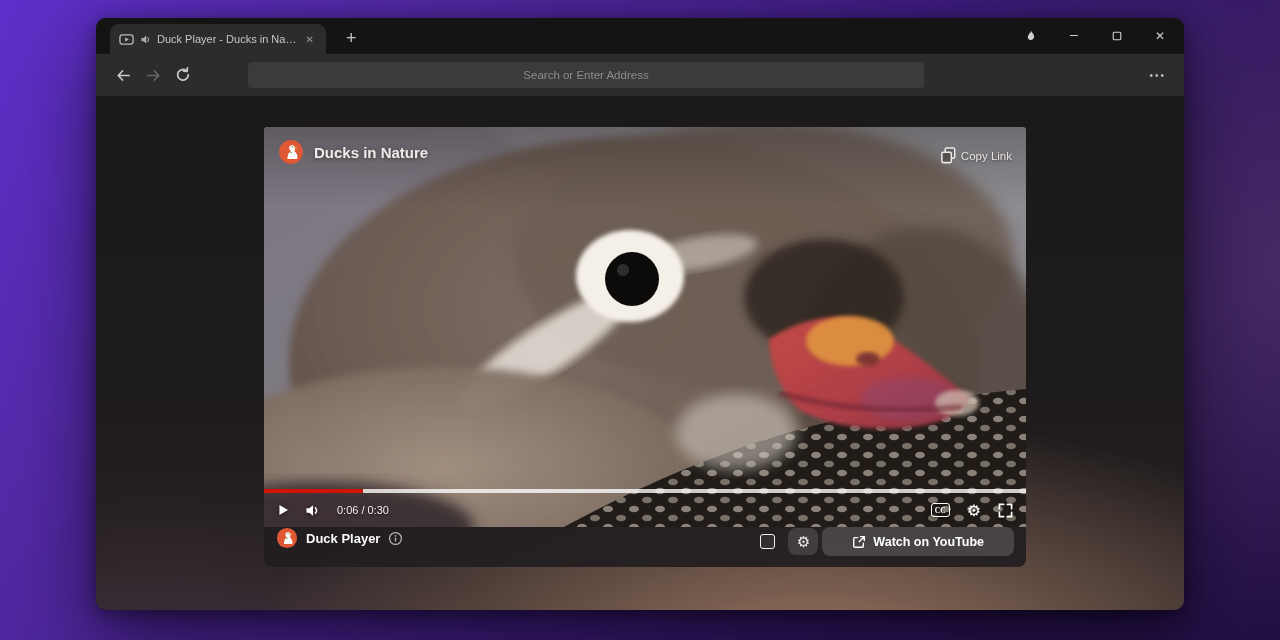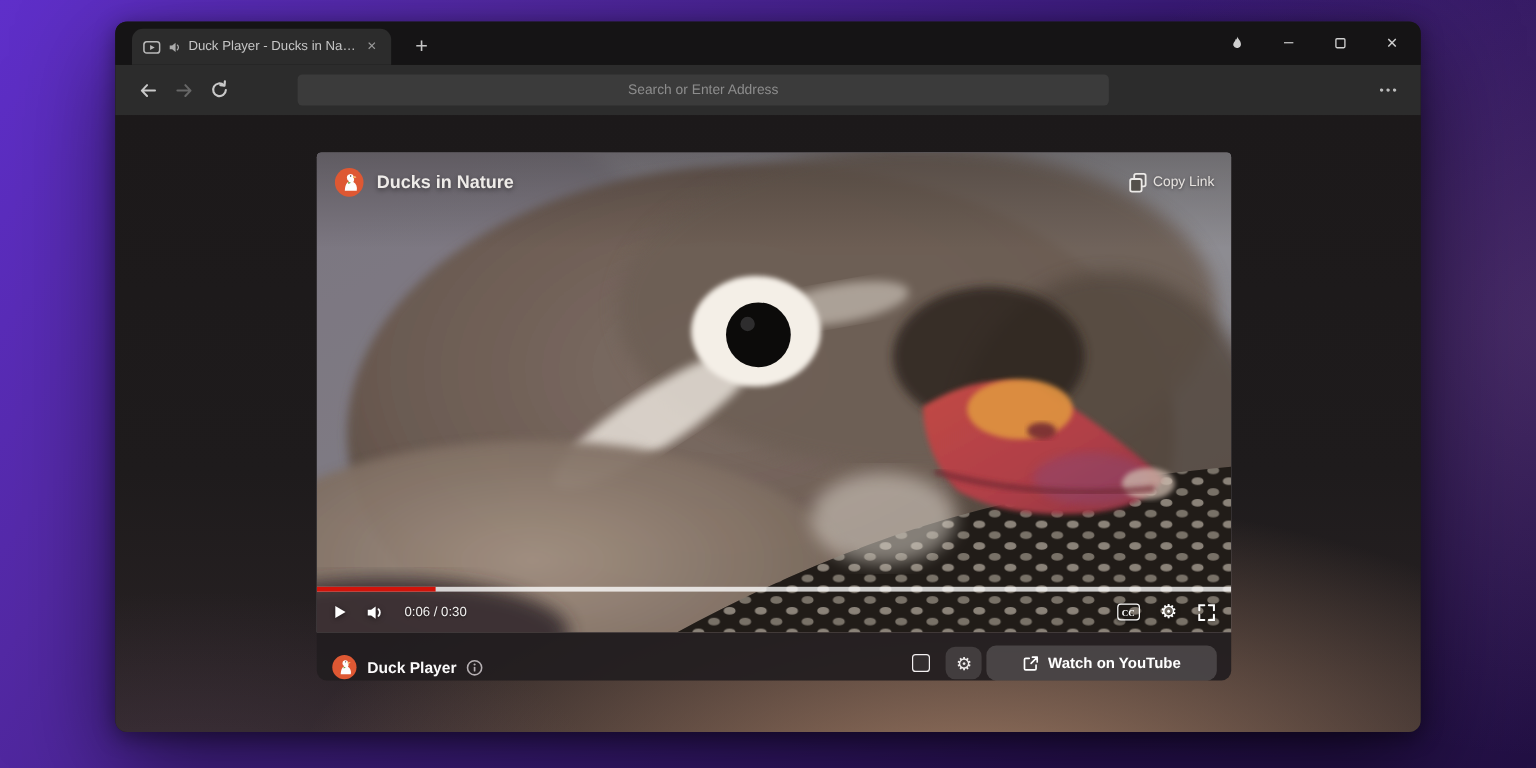--- a/index.html
+++ b/index.html
@@ -54,40 +54,40 @@
   }
 
   
   .player { position: absolute; left: 168px; top: 31px; width: 762px; }
   .video { position: relative; width: 762px; height: 400px; background: #7d797f; border-radius: 4px 4px 0 0; overflow: hidden; }
   .video > svg.duck { position: absolute; inset: 0; width: 100%; height: 100%; }
 
   .video-scrim { position: absolute; top: 0; left: 0; right: 0; height: 80px;
     background: linear-gradient(180deg, rgba(30,26,24,.30), rgba(30,26,24,0)); }
 
-  .video-header { position: absolute; top: 0; left: 0; right: 0; display: flex; align-items: center; padding: 12px 14px 0; }
+  .video-header { position: absolute; top: 0; left: 0; right: 0; display: flex; align-items: flex-end; padding: 12px 14px 0; }
   .brand-row { display: flex; align-items: center; gap: 10px; }
   .video-title { font-size: 15px; font-weight: 600; color: #eeebe8; text-shadow: 0 1px 4px rgba(0,0,0,.45); }
   .copy-link { margin-left: auto; display: flex; align-items: center; gap: 3px;
     color: #e6e2df; font-size: 11.5px; text-shadow: 0 1px 3px rgba(0,0,0,.5); cursor: default; }
 
   .progress { position: absolute; left: 0; right: 0; bottom: 34px; height: 4px; background: rgba(255,255,255,.78); }
   .progress-played { position: absolute; left: 0; top: 0; bottom: 0; width: 0; background: #d2130a; }
 
   .controls { position: absolute; left: 0; right: 0; bottom: 0; height: 34px; display: flex; align-items: center; padding: 0 13px; gap: 15px; }
   .ctl { display: flex; align-items: center; justify-content: center; cursor: default; filter: drop-shadow(0 1px 2px rgba(0,0,0,.5)); }
   .time { font-size: 11px; color: #f2f1f0; text-shadow: 0 1px 2px rgba(0,0,0,.6); }
   .controls-right { margin-left: auto; display: flex; align-items: center; gap: 17px; }
   .cc-badge { border: 1.6px solid #fff; border-radius: 3px; font-size: 7.5px; font-weight: bold; color: #fff;
     padding: 1.5px 3px; text-shadow: none; box-shadow: 0 1px 2px rgba(0,0,0,.3); font-family: Liberation Serif, serif; }
 
   
   .player-footer {
     width: 762px; height: 40px; background: rgba(34,29,31,.92); border-radius: 0 0 8px 8px;
-    display: flex; align-items: flex-end; padding: 0 12px; gap: 8px; position: relative;
+    display: flex; align-items: flex-start; padding: 0 12px; gap: 8px; position: relative;
   }
   .footer-brand { display: flex; align-items: center; gap: 8px; }
   .footer-brand-name { font-size: 13px; font-weight: 700; color: #fbfafa; }
   .footer-right { margin-left: auto; display: flex; align-items: center; }
   .checkbox { width: 15px; height: 15px; border: 1.7px solid #f3f0f1; border-radius: 3px; background: rgba(255,255,255,.06); cursor: default; }
   .checkbox-label { font-size: 12.5px; color: #ddd6d9; margin-left: 9px; }
   .gear-btn { width: 30px; height: 27px; margin-left: 13px; border-radius: 8px; background: rgba(255,255,255,.13);
     display: flex; align-items: center; justify-content: center; color: #efeceb; font-size: 15px; cursor: default; }
   .watch-btn { height: 29px; margin-left: 4px; border-radius: 8px; background: rgba(255,255,255,.16);
     display: flex; align-items: center; gap: 7px; padding: 0 30px; color: #fff; font-weight: 700; font-size: 12.5px; cursor: default; }

